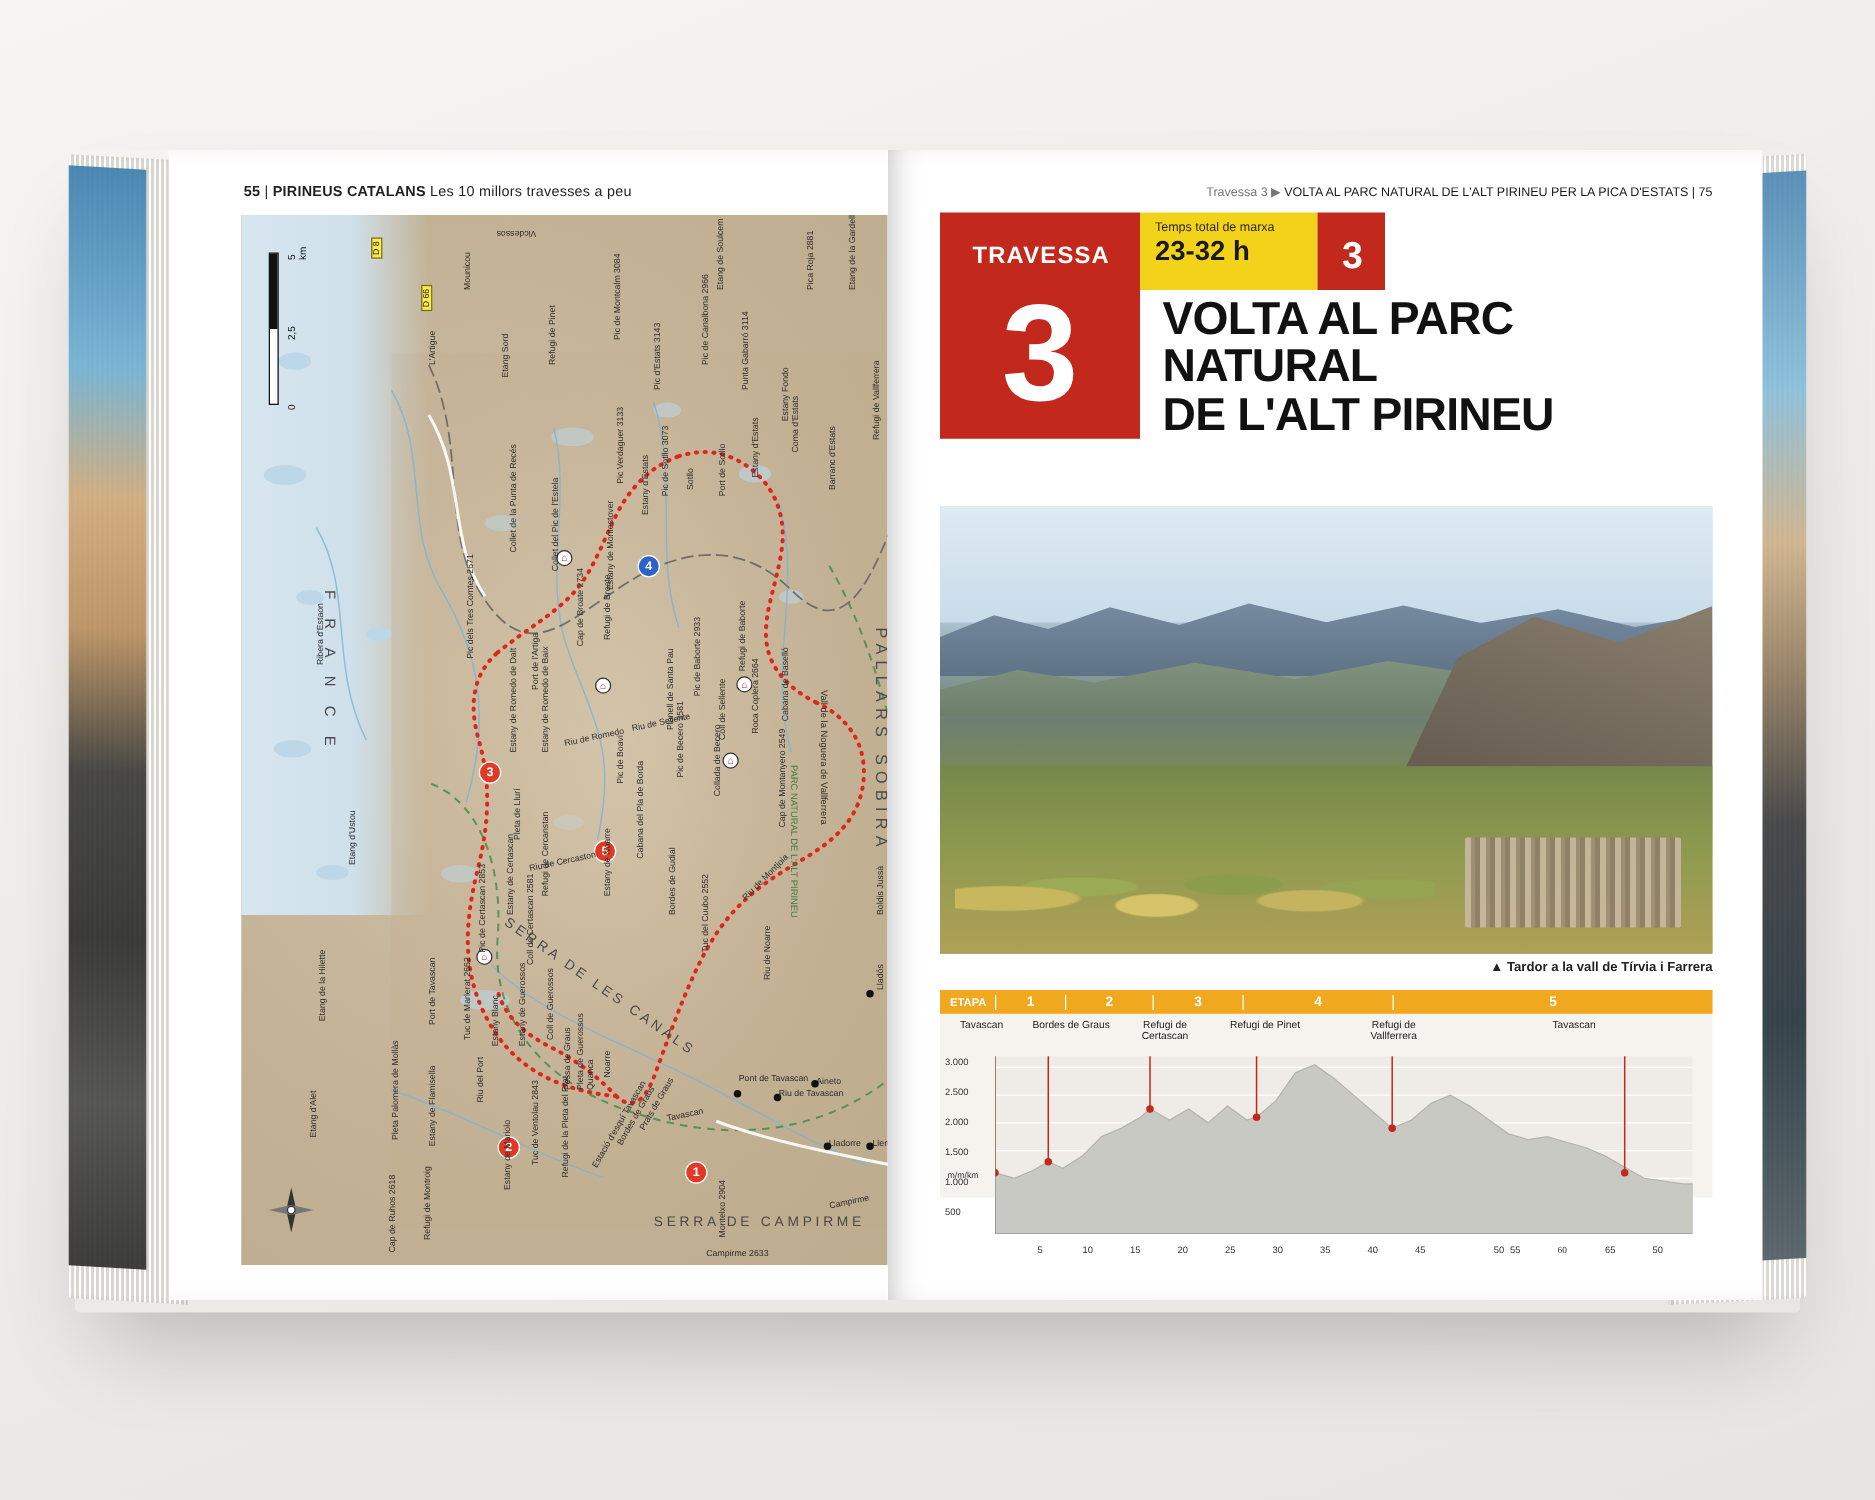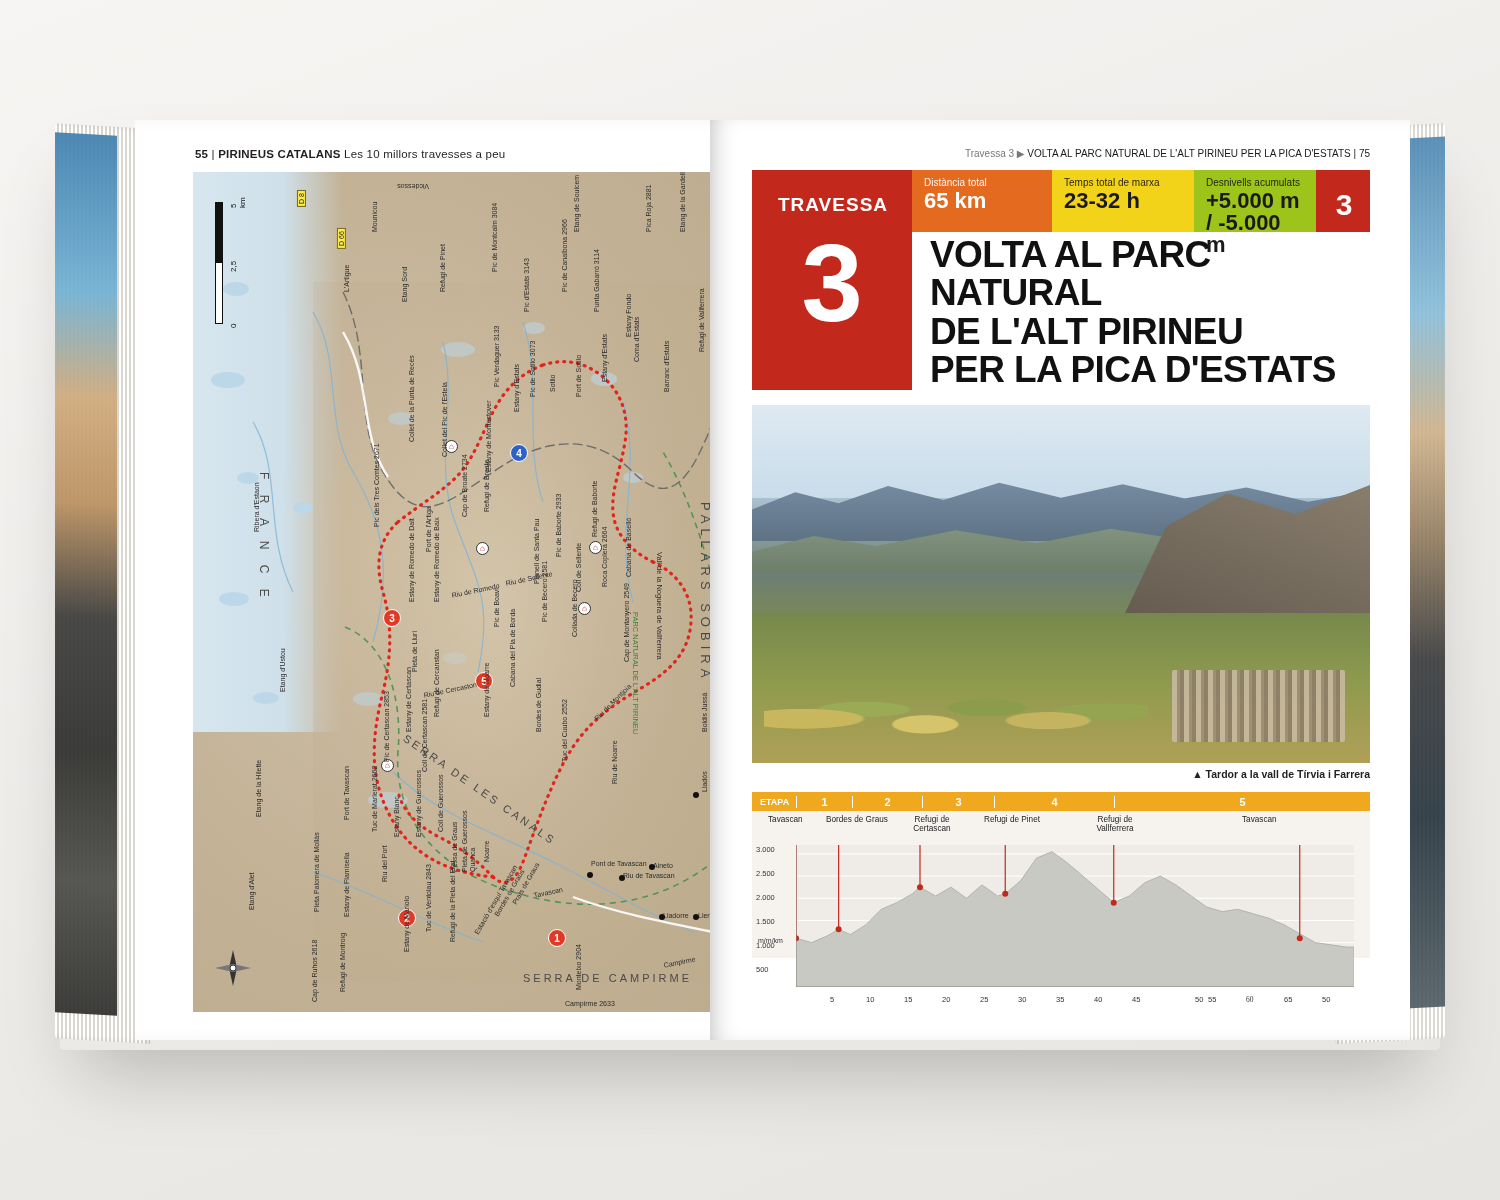--- a/index.html
+++ b/index.html
@@ -385,46 +385,37 @@
       <span class="em">VOLTA AL PARC NATURAL DE L'ALT PIRINEU PER LA PICA D'ESTATS</span>
       <span class="em"> | </span>
       <span class="em">75</span>
     </div>
 
     <div class="travessa-block">
       <div class="tbar">
         <div class="cell c-travessa">
           <span>TRAVESSA</span>
         </div>
-        <div class="cell c-dist">
-          <span class="lab">Distància total</span>
-          <span class="val">65 km</span>
-        </div>
         <div class="cell c-time">
           <span class="lab">Temps total de marxa</span>
           <span class="val">23-32 h</span>
-        </div>
-        <div class="cell c-desn">
-          <span class="lab">Desnivells acumulats</span>
-          <span class="val">+5.000 m / -5.000 m</span>
         </div>
         <div class="cell c-num">
           <span>3</span>
         </div>
       </div>
 
       <div class="title-wrap">
         <div class="bignum">
           <span>3</span>
         </div>
         <div class="title">
           <h1>
             <span>VOLTA AL PARC NATURAL</span><br>
             <span>DE L'ALT PIRINEU</span><br>
-            <span>PER LA PICA D'ESTATS</span>
           </h1>
         </div>
       </div>
     </div>
 
     <div class="photo">
       <div class="sky"></div>
       <div class="range"></div>
       <div class="range2"></div>
       <div class="ridge"></div>

